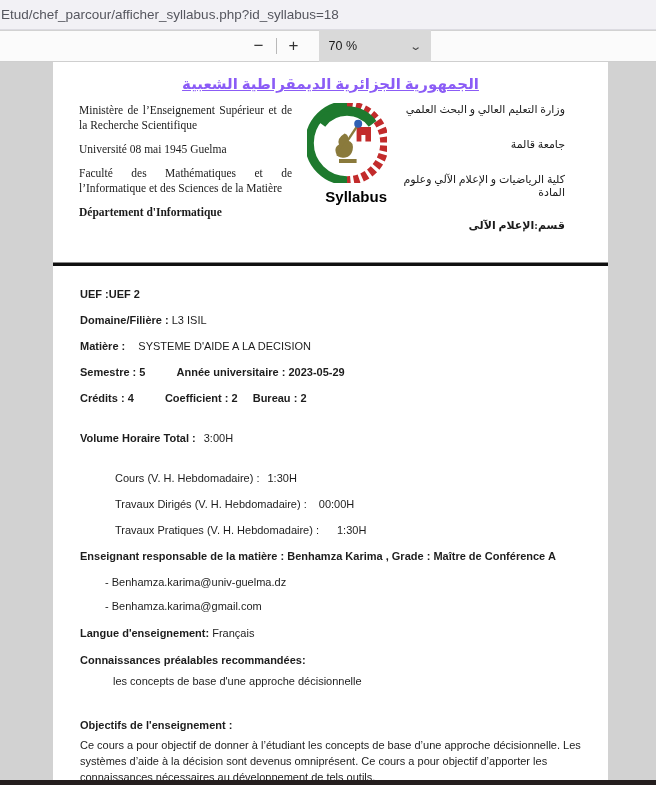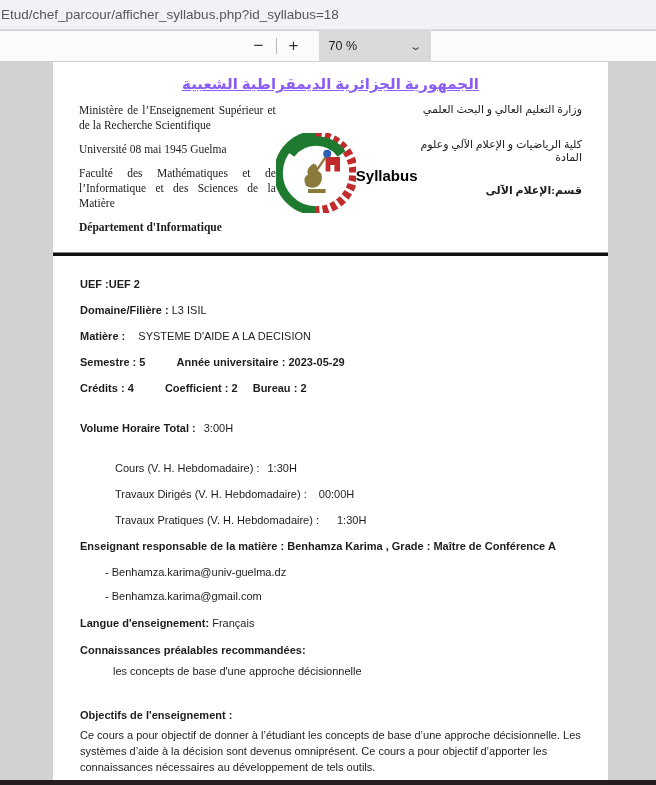--- a/index.html
+++ b/index.html
@@ -42,28 +42,28 @@
     background:#ffffff; overflow:hidden;
   }
 
   
   .ar-title {
     margin-top:13px; text-align:center; direction:rtl;
     font-family:"Liberation Serif","DejaVu Sans",serif;
     font-size:15px; font-weight:bold; color:#8b5cf6;
     text-decoration:underline;
   }
-  .header-row { display:flex; padding:10px 26px 0 26px; }
+  .header-row { display:flex; padding:10px 43px 0 26px; }
   .h-left {
     width:213px; font-family:"Liberation Serif",serif; font-size:11.5px;
     color:#1b1b1b; text-align:justify; line-height:1.3;
   }
   .h-left p { margin-bottom:9px; }
   .h-left .dept { font-weight:bold; margin-top:3px; }
-  .h-center { flex:1; display:flex; align-items:center; }
+  .h-center { flex:1; display:flex; flex-direction:column; align-items:flex-end; }
   .syllabus-label { font-size:15px; font-weight:bold; color:#000; margin-top:5px; }
   .h-right {
     width:178px; font-family:"Liberation Serif","DejaVu Sans",serif;
     font-size:11px; color:#1b1b1b; text-align:right; direction:rtl;
   }
   .h-right .ar-line { margin-bottom:22px; }
   .h-right .ar-line.f { margin-top:14px; margin-bottom:20px; }
   .h-right .ar-dept { font-weight:bold; }
 
   .header-divider { margin-top:8px; height:4px; background:#101010; border-top:1px solid #8a8a8a; }
@@ -139,20 +139,21 @@
           <path d="M40 70 h22 v5 h-22 z" fill="#8a7a3c"></path>
 
           <line x1="38" y1="66" x2="64" y2="27" stroke="#8a7a3c" stroke-width="3"></line>
           <circle cx="64" cy="26" r="5" fill="#2f5fb3"></circle>
         </svg>
         <div class="syllabus-label">Syllabus</div>
       </div>
 
       <div class="h-right">
         <div class="ar-line">وزارة التعليم العالي و البحث العلمي</div>
+        <div class="ar-line">جامعة قالمة</div>
         <div class="ar-line f">كلية الرياضيات و الإعلام الآلي وعلوم المادة</div>
         <div class="ar-line ar-dept">قسم:الإعلام الآلى</div>
       </div>
     </div>
 
     <div class="header-divider"></div>
 
     <div class="doc-body">
 
       <div class="row">

